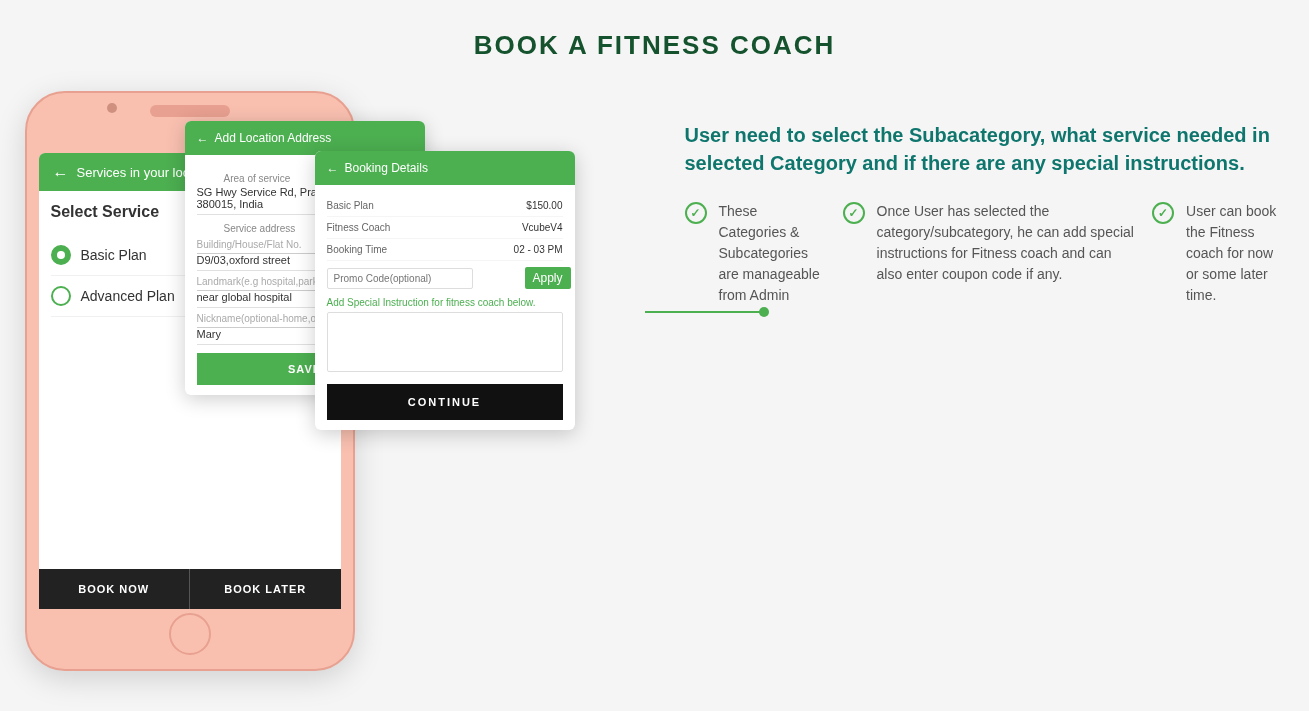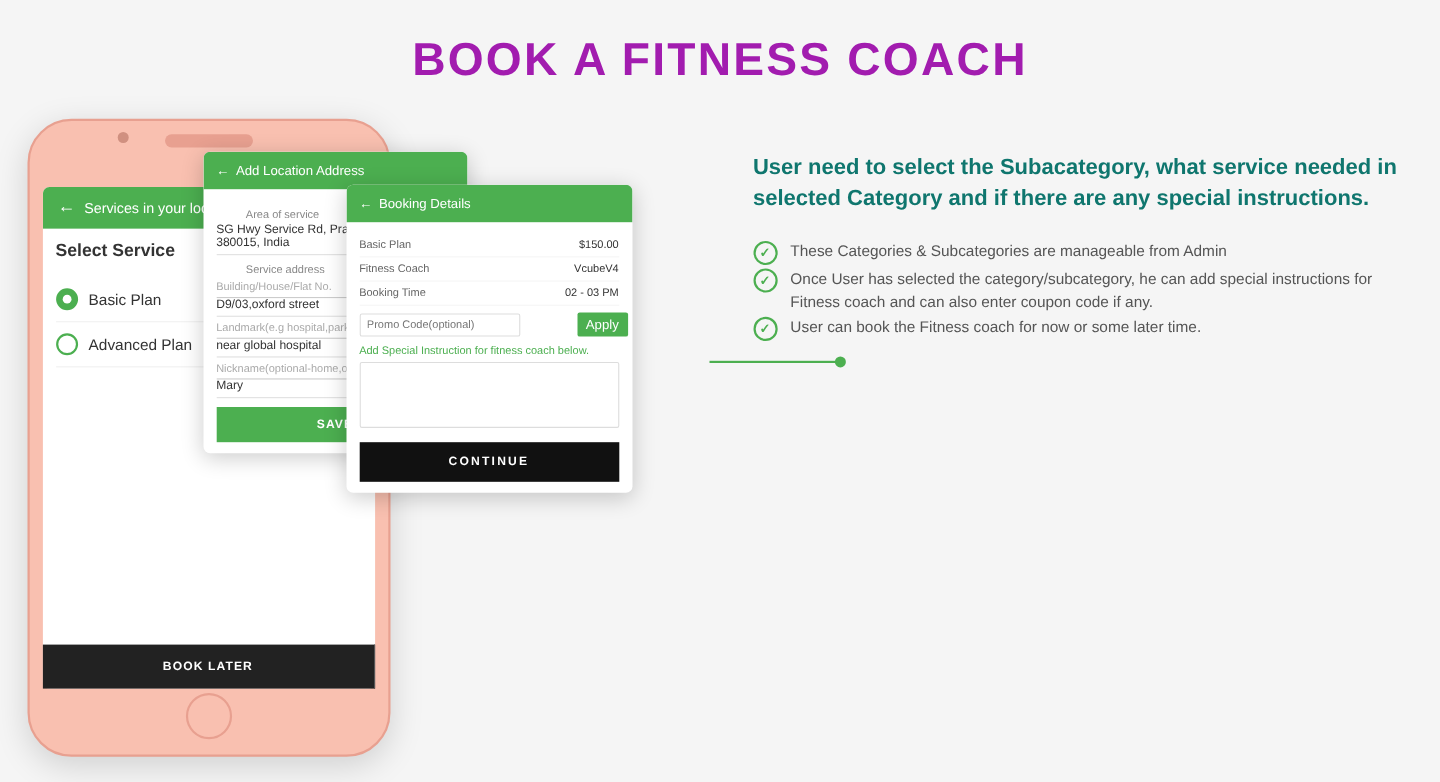--- a/index.html
+++ b/index.html
@@ -8,23 +8,23 @@
       background: #f5f5f5;
       width: 1309px;
       min-height: 711px;
       display: flex;
       flex-direction: column;
       align-items: center;
       padding: 30px 20px;
     }
 
     .page-title {
-      font-size: 42px;
+      font-size: 26px;
       font-weight: 700;
-      color: #a21caf;
+      color: #14532d;
       letter-spacing: 2px;
       margin-bottom: 30px;
       text-align: right;
     }
 
     .main-content {
       display: flex;
       align-items: flex-start;
       width: 100%;
       max-width: 1260px;
@@ -369,22 +369,22 @@
       font-size: 20px;
       font-weight: 600;
       color: #0f766e;
       line-height: 1.4;
       margin-bottom: 24px;
     }
 
     .info-list {
       list-style: none;
       display: flex;
-      flex-direction: column;
-      gap: 2px;
+      flex-direction: row;
+      gap: 18px;
     }
 
     .info-list-item {
       display: flex;
       align-items: flex-start;
       gap: 12px;
     }
 
     .check-icon {
       width: 22px;
@@ -440,20 +440,21 @@
           </div>
 
           <div class="service-item">
             <div class="radio-circle"></div>
             <span class="service-name">Advanced Plan</span>
           </div>
         </div>
       </div>
 
       <div class="phone-bottom-bar">
+        <div class="bottom-btn">BOOK NOW</div>
         <div class="bottom-btn">BOOK LATER</div>
       </div>
 
       <div class="phone-home-btn"></div>
     </div>
 
     <div class="overlay-screen overlay-screen-1">
       <div class="overlay-header">
         <span>←</span>
         <span>Add Location Address</span>

